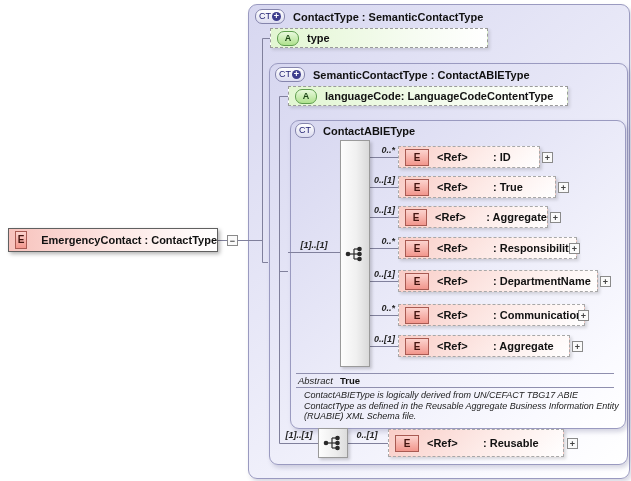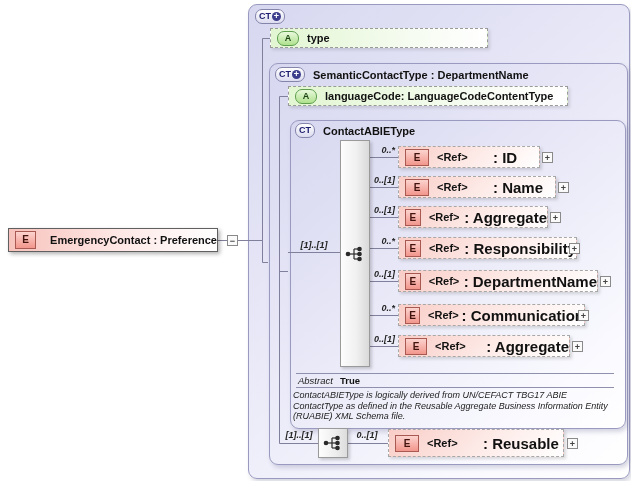--- a/index.html
+++ b/index.html
@@ -7,21 +7,21 @@
          font-family:"Liberation Sans",sans-serif;color:#111;}
   
   .ctbox{position:absolute;border:1px solid #9a9ac0;border-radius:9px;
          background:linear-gradient(140deg,#d7d7f0 0%,#e7e7f7 40%,#fafaff 85%,#ffffff 100%);
          box-shadow:2px 3px 4px rgba(110,110,150,.28);}
   .hdr{position:absolute;top:5px;left:7px;display:flex;align-items:center;gap:8px;z-index:10;}
   .hdr-title{font-weight:bold;font-size:11px;white-space:nowrap;}
   .ct-badge{display:inline-flex;align-items:center;gap:1px;height:13px;padding:0 3px;
             border:1px solid #8585ac;border-radius:7px;
             background:linear-gradient(180deg,#ffffff,#dcdcf0);}
-  .ct-text{font-size:9px;font-weight:bold;color:#1c1c6e;line-height:1;}
+  .ct-text{font-size:9px;font-weight:normal;color:#1c1c6e;line-height:1;}
   .ct-plus{width:9px;height:9px;border-radius:50%;background:#3c3c8c;color:#fff;
            font-size:9px;line-height:9px;text-align:center;font-weight:bold;}
   
   .attr{position:absolute;height:20px;border:1px dashed #9a9a9a;z-index:10;
         background:linear-gradient(to right,#e2f6d2 0%,#f6fcf1 65%,#ffffff 100%);
         box-shadow:2px 2px 3px rgba(0,0,0,.12);
         display:flex;align-items:center;padding-left:6px;box-sizing:border-box;}
   .a-badge{display:inline-block;width:20px;height:13px;border:1px solid #5f9e4f;border-radius:7px;
            background:linear-gradient(180deg,#e9f9dd,#aee18d);color:#1c4416;
            font-size:9px;font-weight:bold;text-align:center;line-height:13px;margin-right:8px;}
@@ -29,21 +29,21 @@
   .attr-type{font-weight:bold;font-size:11px;white-space:nowrap;}
   
   .el-box{position:absolute;height:22px;border:1px dashed #a8a8a8;z-index:10;
           background:linear-gradient(135deg,#f9cdc7 0%,#fdebe8 55%,#ffffff 100%);
           box-shadow:2px 2px 3px rgba(0,0,0,.14);
           display:flex;align-items:center;padding-left:6px;box-sizing:border-box;}
   .e-badge{display:inline-block;width:22px;height:15px;border:1px solid #a85a52;
            background:linear-gradient(180deg,#fcd3ce,#f2968c);color:#43140f;
            font-size:10px;font-weight:bold;text-align:center;line-height:15px;margin-right:8px;}
   .ref{font-weight:bold;font-size:11px;display:inline-block;width:56px;}
-  .etype{font-weight:bold;font-size:15px;white-space:nowrap;}
+  .etype{font-weight:bold;font-size:11px;white-space:nowrap;}
   
   .root-el{position:absolute;left:8px;top:228px;width:210px;height:24px;z-index:10;
            border:1px solid #606060;
            background:linear-gradient(to right,#f7c2bc 0%,#fde6e3 50%,#ffffff 100%);
            box-shadow:2px 2px 4px rgba(0,0,0,.3);
            display:flex;align-items:center;padding-left:6px;box-sizing:border-box;}
   .root-el .e-badge{width:24px;height:16px;line-height:16px;}
   .root-label{font-weight:bold;font-size:11px;white-space:nowrap;margin-left:6px;}
   
   .toggle{position:absolute;width:11px;height:11px;border:1px solid #8a8a8a;background:#fafafa;
@@ -60,21 +60,21 @@
            box-shadow:2px 2px 3px rgba(0,0,0,.18);
            display:flex;align-items:center;justify-content:center;}
   .seq-box{position:absolute;width:30px;height:30px;z-index:10;border:1px solid #9a9a9a;
            background:linear-gradient(to right,#fdfdfd 0%,#ededed 60%,#dcdcdc 100%);
            box-shadow:2px 2px 3px rgba(0,0,0,.18);
            display:flex;align-items:center;justify-content:center;box-sizing:border-box;}
   
   .rule{position:absolute;left:8px;width:318px;border-top:1px solid #8f8fae;z-index:10;}
   .abstract-label{position:absolute;left:10px;font-size:9.5px;font-style:italic;z-index:10;color:#222;}
   .abstract-value{position:absolute;left:52px;font-size:9.5px;font-weight:bold;z-index:10;color:#111;}
-  .note{position:absolute;left:5px;width:322px;font-size:9px;font-style:italic;
+  .note{position:absolute;left:16px;width:322px;font-size:9px;font-style:italic;
         color:#222;line-height:10.5px;z-index:10;}
   svg.wires{position:absolute;left:0;top:0;z-index:5;pointer-events:none;}
 </style>
 </head>
 <body>
 
 <div id="stage">
 
   <div class="ctbox" id="ct-outer" style="left:248px;top:4px;width:380px;height:473px;">
     <div class="ctbox" id="ct-semantic" style="left:20px;top:58px;width:357px;height:400px;">
@@ -100,44 +100,45 @@
       <line x1="368" y1="217.5" x2="398" y2="217.5"></line>
       <line x1="368" y1="248.5" x2="398" y2="248.5"></line>
       <line x1="368" y1="281.5" x2="398" y2="281.5"></line>
       <line x1="368" y1="315.5" x2="398" y2="315.5"></line>
       <line x1="368" y1="346.5" x2="398" y2="346.5"></line>
     </g>
   </svg>
 
   <div class="root-el">
     <span class="e-badge">E</span>
-    <span class="root-label">EmergencyContact : Preference</span>
+    <span class="root-label">EmergencyContact : ContactType</span>
   </div>
   <div class="toggle" style="left:227px;top:235px;">−</div>
 
   <div style="position:absolute;left:248px;top:4px;width:380px;height:473px;">
     <div class="hdr">
       <span class="ct-badge">
         <span class="ct-text">CT</span>
         <span class="ct-plus">+</span>
       </span>
+      <span class="hdr-title">ContactType : SemanticContactType</span>
     </div>
     <div class="attr" style="left:22px;top:24px;width:218px;">
       <span class="a-badge">A</span>
       <span class="attr-name">type</span>
     </div>
   </div>
 
   <div style="position:absolute;left:268px;top:62px;width:357px;height:400px;">
     <div class="hdr">
       <span class="ct-badge">
         <span class="ct-text">CT</span>
         <span class="ct-plus">+</span>
       </span>
-      <span class="hdr-title">SemanticContactType : DepartmentName</span>
+      <span class="hdr-title">SemanticContactType : ContactABIEType</span>
     </div>
     <div class="attr" style="left:20px;top:24px;width:280px;">
       <span class="a-badge">A</span>
       <span class="attr-name">languageCode</span>
       <span class="attr-type">: LanguageCodeContentType</span>
     </div>
 
     <div class="card" style="left:12px;top:368px;width:38px;text-align:center;">[1]..[1]</div>
     <div class="seq-box" style="left:50px;top:366px;">
       <svg width="20" height="16" viewBox="0 0 20 16">
@@ -194,21 +195,21 @@
       <span class="e-badge">E</span>
       <span class="ref">&lt;Ref&gt;</span>
       <span class="etype">: ID</span>
     </div>
     <div class="toggle" style="left:254px;top:34px;">+</div>
 
     <div class="card r" style="top:57px;">0..[1]</div>
     <div class="el-box" style="left:110px;top:58px;width:158px;">
       <span class="e-badge">E</span>
       <span class="ref">&lt;Ref&gt;</span>
-      <span class="etype">: Name</span>
+      <span class="etype">: True</span>
     </div>
     <div class="toggle" style="left:270px;top:64px;">+</div>
 
     <div class="card r" style="top:87px;">0..[1]</div>
     <div class="el-box" style="left:110px;top:88px;width:150px;">
       <span class="e-badge">E</span>
       <span class="ref">&lt;Ref&gt;</span>
       <span class="etype">: Aggregate</span>
     </div>
     <div class="toggle" style="left:262px;top:94px;">+</div>

